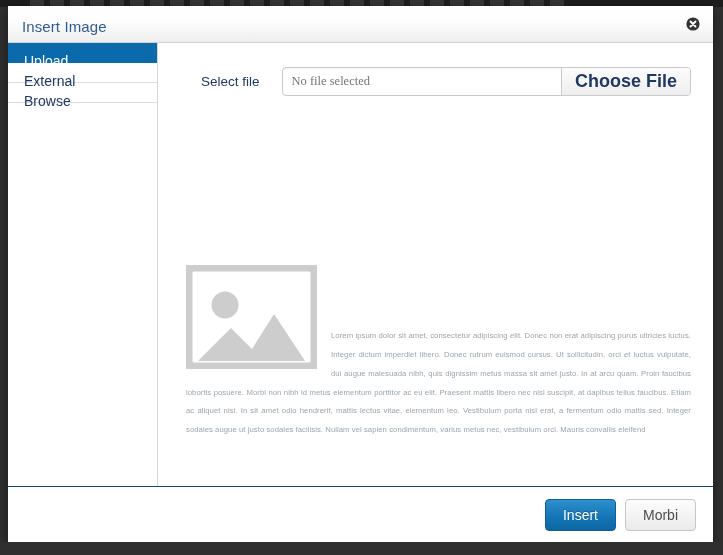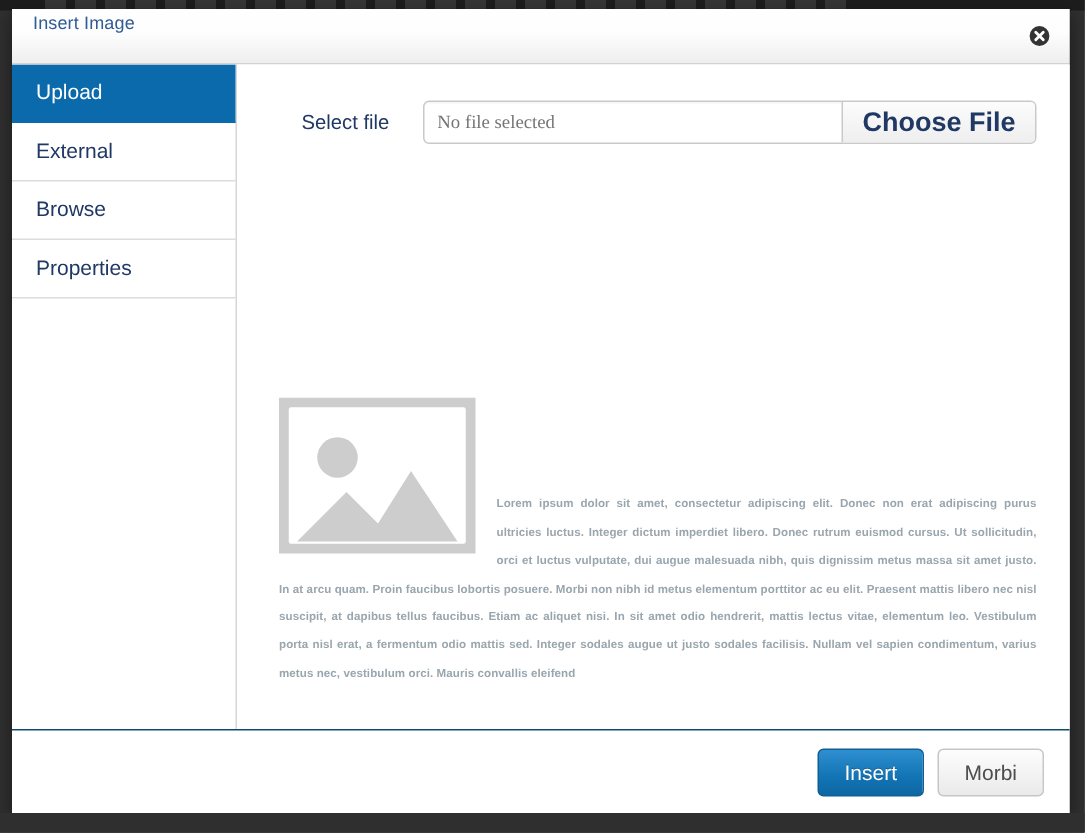--- a/index.html
+++ b/index.html
@@ -55,22 +55,22 @@
   .dlg-header {
     position: relative;
     height: 36px;
     flex: 0 0 36px;
     background: linear-gradient(to bottom, #ffffff 0%, #fdfdfd 45%, #eeeeee 100%);
     border-bottom: 1px solid #d2d2d2;
   }
   .dlg-title {
     position: absolute;
     left: 14px;
-    top: 2px;
-    font-size: 12px;
+    top: 12px;
+    font-size: 15px;
     color: #2f5c94;
     letter-spacing: .1px;
     white-space: nowrap;
   }
   .close-btn {
     position: absolute;
     right: 13px;
     top: 11px;
     width: 14px;
     height: 14px;
@@ -86,21 +86,21 @@
     background: #fff;
   }
 
   .sidebar {
     flex: 0 0 149px;
     border-right: 1px solid #d6d6d6;
     background: #fff;
     padding-top: 0;
   }
   .nav-item {
-    height: 39px;
+    height: 20px;
     line-height: 36px;
     padding-left: 16px;
     font-size: 14px;
     color: #1f3864;
     border-bottom: 1px solid #dcdcdc;
     cursor: pointer;
     white-space: nowrap;
     box-sizing: border-box;
   }
   .nav-item.active {
@@ -179,21 +179,20 @@
   }
   .img-placeholder svg { display: block; }
   .lorem {
     font-size: 7.7px;
     line-height: 2.45;
     color: #9aa6ae;
     text-align: justify;
     letter-spacing: .06px;
     margin: 0;
     padding-top: 62px;
-    font-weight: bold;
   }
 
   
   .dlg-footer {
     flex: 0 0 55px;
     border-top: 1px solid #0c4a6e;
     background: #fff;
     display: flex;
     align-items: center;
     justify-content: flex-end;
@@ -256,23 +255,20 @@
     <div class="sidebar">
       <div class="nav-item active">
         <span>Upload</span>
       </div>
       <div class="nav-item">
         <span>External</span>
       </div>
       <div class="nav-item">
         <span>Browse</span>
       </div>
-      <div class="nav-item">
-        <span>Properties</span>
-      </div>
     </div>
 
     <div class="content">
 
       <div class="file-row">
         <div class="file-label">Select file</div>
         <div class="file-input-wrap">
           <input class="file-text" type="text" placeholder="No file selected" style="">
           <button class="choose-btn">Choose File</button>
         </div>

